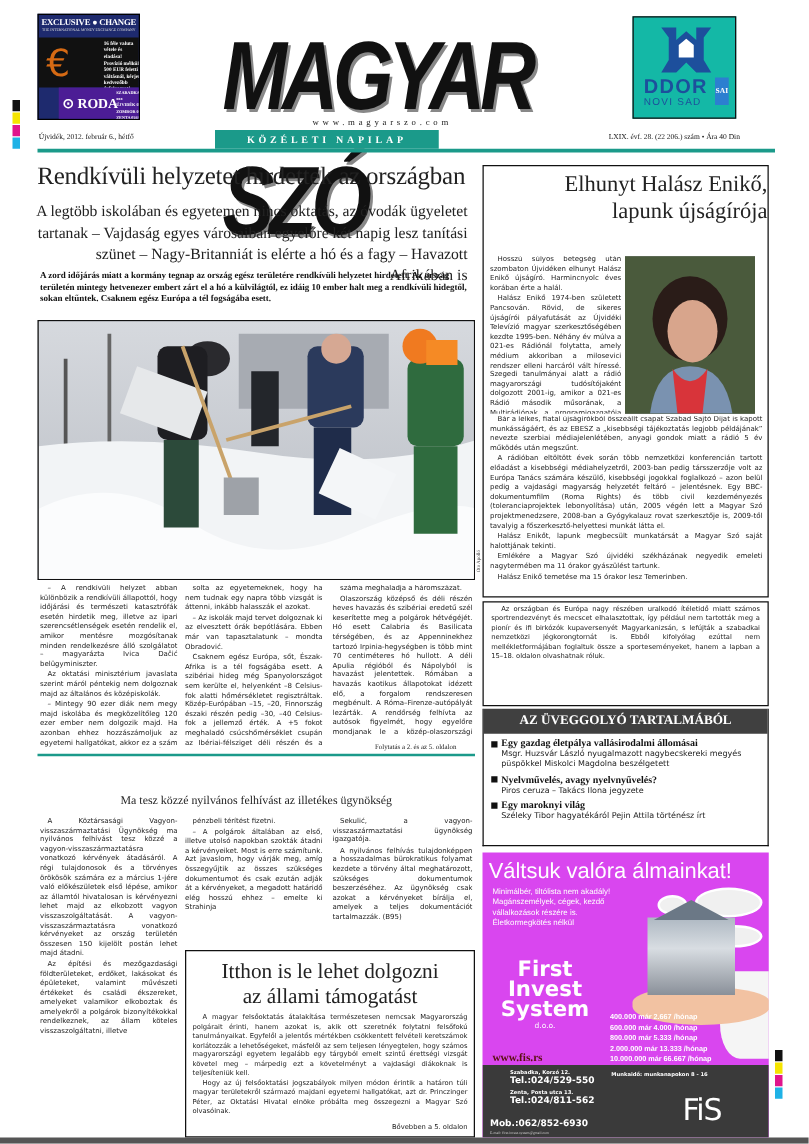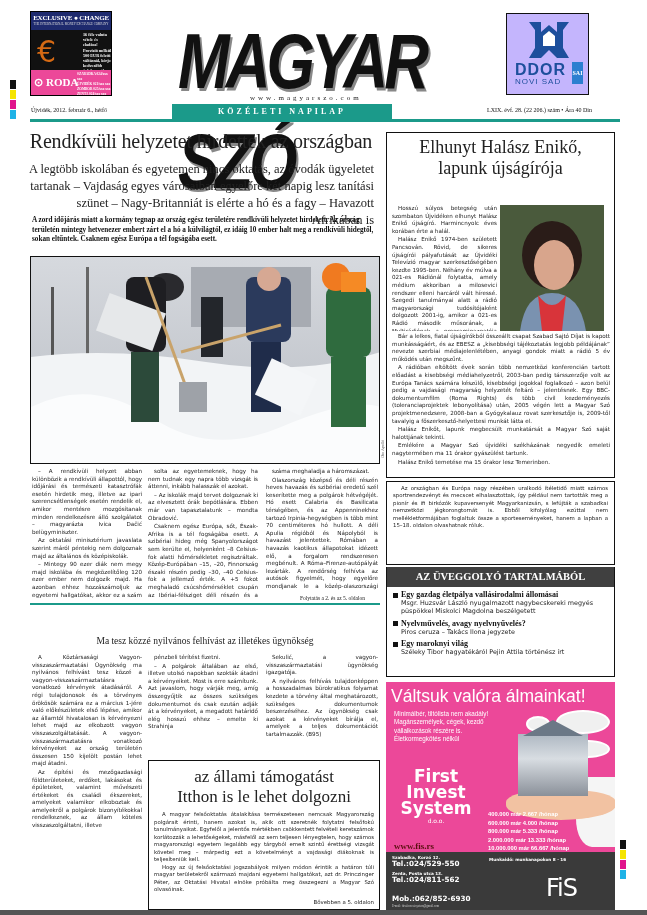--- a/index.html
+++ b/index.html
@@ -9,33 +9,33 @@
 .regmarks{position:absolute;left:10px;top:80px;width:6px}
 .regmarks div{width:6px;height:9px;margin-bottom:1px}
 .regmarks2{position:absolute;left:620px;top:840px;width:6px}
 .regmarks2 div{width:6px;height:9px;margin-bottom:1px}
 .ad-exchange{position:absolute;left:30px;top:11px;width:82px;height:85px;background:#1e2a6e;border:1px solid #000;overflow:hidden}
 .ad-exchange .top{color:#fff;font-size:7px;font-weight:bold;text-align:center;padding-top:2px;letter-spacing:-.2px}
 .ad-exchange .sub{color:#ddd;font-size:3px;text-align:center}
 .ad-exchange .mid{position:absolute;left:0;top:18px;width:82px;height:40px;background:#111}
 .ad-exchange .euro{position:absolute;left:6px;top:4px;font-size:30px;color:#d66a14;font-family:"DejaVu Sans",sans-serif}
 .ad-exchange .promo{position:absolute;left:52px;top:2px;width:30px;color:#fff;font-size:4.2px;line-height:5.2px;font-weight:bold}
-.ad-exchange .roda{position:absolute;left:0;top:58px;width:82px;height:27px;background:#ec4899}
+.ad-exchange .roda{position:absolute;left:16px;top:58px;width:82px;height:27px;background:#4c1d95}
 .ad-exchange .roda .name{position:absolute;left:3px;top:6px;color:#fff;font-weight:bold;font-size:11px}
 .ad-exchange .roda .tels{position:absolute;left:46px;top:2px;color:#fff;font-size:3.4px;line-height:5px;font-weight:bold}
 .masthead{position:absolute;left:178px;top:12px;width:300px;height:80px;font-family:"Liberation Sans",sans-serif;font-weight:bold;font-style:italic;font-size:62px;line-height:80px;letter-spacing:-4px;color:#111;transform:scaleY(1.25);transform-origin:top left;text-shadow:2px 2px 0 #888}
 .url{position:absolute;left:250px;top:94px;font-size:7px;letter-spacing:3px;color:#222}
-.ddor{position:absolute;left:506px;top:13px;width:83px;height:82px;border:1px solid #111;background:#c4b5fd}
+.ddor{position:absolute;left:506px;top:13px;width:83px;height:82px;border:1px solid #111;background:#14b8a6}
 .ddor .logo{position:absolute;left:20px;top:6px;width:44px;height:40px}
 .ddor .ddortxt{position:absolute;left:8px;top:47px;font-family:"Liberation Sans",sans-serif;font-weight:bold;color:#1d4f9c;font-size:16px;letter-spacing:1px}
 .ddor .novi{position:absolute;left:8px;top:63px;font-family:"Liberation Sans",sans-serif;font-weight:normal;color:#1d4f9c;font-size:8px;letter-spacing:1px}
 .ddor .sav{position:absolute;left:65px;top:48px;width:11px;height:22px;background:#2c7fd0;color:#fff;font-size:6px;font-weight:bold;text-align:center;line-height:22px}
 .dateline{position:absolute;left:31px;top:107px;font-size:6px;color:#111}
 .issue{position:absolute;left:487px;top:107px;font-size:6px;color:#111}
-.tagline{position:absolute;left:172px;top:104px;width:220px;height:15px;background:#1b9a8a;color:#fff;font-size:8px;letter-spacing:3px;text-align:center;line-height:15px;font-weight:bold}
+.tagline{position:absolute;left:172px;top:104px;width:179px;height:15px;background:#1b9a8a;color:#fff;font-size:8px;letter-spacing:3px;text-align:center;line-height:15px;font-weight:bold}
 .rule-teal{position:absolute;left:30px;top:119px;width:590px;height:3px;background:#1b9a8a}
 .main-head{position:absolute;left:22px;top:130px;width:358px;text-align:center;font-size:20px;color:#222;letter-spacing:-.2px}
 .main-deck{position:absolute;left:28px;top:161px;width:346px;text-align:right;font-size:12.5px;line-height:17px;color:#222}
 .main-lede{position:absolute;left:32px;top:216px;width:346px;font-size:7.2px;line-height:9.5px;font-weight:bold;color:#111}
 .photo{position:absolute;left:30px;top:256px;width:350px;height:208px;border:1px solid #111;overflow:hidden;background:#c9cdd3}
 .photo-credit{position:absolute;left:380px;top:440px;font-size:4px;color:#444;writing-mode:vertical-rl;transform:rotate(180deg)}
 .col{position:absolute;font-size:5.6px;line-height:7.6px;color:#222;text-align:justify;font-family:"DejaVu Sans",sans-serif;overflow:hidden}
 .col p{text-indent:6px;margin-bottom:1px}
 .cont{position:absolute;left:300px;top:595px;font-size:5.5px;color:#222}
 .rule-teal2{position:absolute;left:30px;top:603px;width:350px;height:2px;background:#1b9a8a}
@@ -44,46 +44,46 @@
 .issn{position:absolute;left:28px;top:848px;width:120px;height:62px;text-align:center}
 .issn .label{font-size:7px;color:#333}
 .barcode{margin:2px auto 0;width:100px;height:38px;background:repeating-linear-gradient(90deg,#111 0 1px,#fff 1px 2px,#111 2px 4px,#fff 4px 5px,#111 5px 6px,#fff 6px 8px)}
 .issn .digits{font-size:7px;letter-spacing:1px;color:#333}
 .box-itthon{position:absolute;left:148px;top:760px;width:232px;height:150px;border:1.5px solid #111;background:#fff}
 .box-itthon .h{text-align:center;font-size:17px;line-height:20px;margin-top:6px;color:#222}
 .box-itthon .b{padding:4px 5px 0;font-size:5.4px;line-height:7.5px;text-align:justify;font-family:"DejaVu Sans",sans-serif;color:#222}
 .box-itthon .b p{text-indent:8px}
 .box-itthon .cont2{position:absolute;right:5px;bottom:4px;font-size:5.4px;color:#222;font-family:"DejaVu Sans",sans-serif}
 .box-obit{position:absolute;left:386px;top:132px;width:229px;height:346px;border:1.5px solid #111}
-.box-obit .h{text-align:center;font-size:18px;line-height:21px;margin-top:4px;color:#222}
+.box-obit .h{text-align:right;font-size:18px;line-height:21px;margin-top:4px;color:#222}
 .obit-photo{position:absolute;left:113px;top:72px;width:104px;height:126px;overflow:hidden;background:#3c4a36}
 .box-sport{position:absolute;left:386px;top:481px;width:229px;height:84px;border:1.5px solid #111}
 .box-sport .h{text-align:center;font-size:15px;margin-top:4px;color:#222}
 .box-sport .b{padding:3px 6px 0;font-size:5.4px;line-height:7.4px;text-align:justify;font-family:"DejaVu Sans",sans-serif;color:#222}
 .box-sport .b p{text-indent:8px}
 .box-uveg{position:absolute;left:386px;top:567px;width:229px;height:110px;border:1.5px solid #111;border-top:none}
 .uveg-bar{width:100%;height:20px;background:#404040;color:#fff;font-weight:bold;text-align:center;font-size:10.5px;line-height:20px}
 .uveg-item{padding:3px 6px 0}
 .uveg-item .t{font-size:8px;font-weight:bold;color:#111}
 .uveg-item .t .sq{display:inline-block;width:5px;height:5px;background:#111;margin-right:3px;vertical-align:middle}
 .uveg-item .d{font-size:6.4px;line-height:8.4px;color:#222;padding-left:8px;font-family:"DejaVu Sans",sans-serif}
-.ad-fis{position:absolute;left:386px;top:682px;width:229px;height:228px;background:#ec4899;overflow:hidden}
+.ad-fis{position:absolute;left:386px;top:682px;width:229px;height:228px;background:#d946ef;overflow:hidden}
 .ad-fis .title{position:absolute;left:5px;top:4px;color:#fff;font-family:"Liberation Sans",sans-serif;font-size:17.5px}
 .ad-fis .copy{position:absolute;left:8px;top:28px;width:120px;color:#fff;font-family:"Liberation Sans",sans-serif;font-size:6.3px;line-height:8.4px}
 .ad-fis .brand{position:absolute;left:10px;top:86px;width:80px;color:#fff;font-family:"DejaVu Sans",sans-serif;font-weight:bold;font-size:17px;line-height:16px;text-align:center}
 .ad-fis .brand .doo{font-size:6px;font-weight:normal;line-height:9px}
 .ad-fis .web{position:absolute;left:8px;top:159px;color:#5a1010;font-size:9px;font-weight:bold}
 .ad-fis .rates{position:absolute;left:102px;top:128px;color:#fff;font-family:"Liberation Sans",sans-serif;font-size:5.8px;line-height:8.5px;font-weight:bold}
 .ad-fis .house{position:absolute;left:132px;top:52px;width:70px;height:62px;background:linear-gradient(180deg,#aeb8c2,#d8dde2 40%,#8a9099)}
 .ad-fis .house:before{content:"";position:absolute;left:5px;top:-14px;border-left:30px solid transparent;border-right:30px solid transparent;border-bottom:16px solid #6b7886}
 .ad-fis .hand{position:absolute;left:120px;top:108px;width:110px;height:30px;background:#f2c2a2;border-radius:40% 40% 50% 50%}
 .ad-fis .sleeve{position:absolute;left:190px;top:95px;width:40px;height:70px;background:#f5f5f5;border-radius:30% 0 0 40%}
 .ad-fis .oval{position:absolute;background:#f0f0f0;border:2px solid #fff;border-radius:50%}
 .ad-fis .footer{position:absolute;left:0;top:170px;width:229px;height:58px;background:#3a3a3a}
-.ad-fis .footer .addr{position:absolute;left:6px;top:3px;color:#fff;font-family:"DejaVu Sans",sans-serif;font-size:4.2px;line-height:5px;font-weight:bold}
+.ad-fis .footer .addr{position:absolute;left:22px;top:3px;color:#fff;font-family:"DejaVu Sans",sans-serif;font-size:4.2px;line-height:5px;font-weight:bold}
 .ad-fis .footer .tel{font-size:7.2px;line-height:8px}
 .ad-fis .footer .hours{position:absolute;left:103px;top:5px;color:#fff;font-family:"DejaVu Sans",sans-serif;font-size:4.2px;font-weight:bold}
 .ad-fis .footer .mob{position:absolute;left:6px;top:42px;color:#fff;font-family:"DejaVu Sans",sans-serif;font-size:7.2px;font-weight:bold}
 .ad-fis .footer .email{position:absolute;left:6px;top:52px;color:#ccc;font-size:3px}
 .ad-fis .footer .logo{position:absolute;left:160px;top:22px;color:#fff;font-family:"DejaVu Sans",sans-serif;font-weight:normal;font-size:24px;letter-spacing:-1px}
 .divider-bottom{position:absolute;left:0;top:910px;width:647px;height:5px;background:#555}
 </style>
 </head>
 <body>
 
@@ -203,22 +203,22 @@
     <p>– A polgárok általában az első, illetve utolsó napokban szokták átadni a kérvényeiket. Most is erre számítunk. Azt javaslom, hogy várják meg, amíg összegyűjtik az összes szükséges dokumentumot és csak ezután adják át a kérvényeket, a megadott határidő elég hosszú ehhez – emelte ki Strahinja</p>
   </div>
   <div class="col" style="left:266px;top:654px;width:112px;height:104px">
     <p>Sekulić, a vagyon-visszaszármaztatási ügynökség igazgatója.</p>
     <p>A nyilvános felhívás tulajdonképpen a hosszadalmas bürokratikus folyamat kezdete a törvény által meghatározott, szükséges dokumentumok beszerzéséhez. Az ügynökség csak azokat a kérvényeket bírálja el, amelyek a teljes dokumentációt tartalmazzák. (B95)</p>
   </div>
 
 
   <div class="box-itthon">
     <div class="h">
+      <div>Itthon is le lehet dolgozni</div>
       <div>az állami támogatást</div>
-      <div>Itthon is le lehet dolgozni</div>
     </div>
     <div class="b">
       <p>A magyar felsőoktatás átalakítása természetesen nemcsak Magyarország polgárait érinti, hanem azokat is, akik ott szeretnék folytatni felsőfokú tanulmányaikat. Egyfelől a jelentős mértékben csökkentett felvételi keretszámok korlátozzák a lehetőségeket, másfelől az sem teljesen lényegtelen, hogy számos magyarországi egyetem legalább egy tárgyból emelt szintű érettségi vizsgát követel meg – márpedig ezt a követelményt a vajdasági diákoknak is teljesíteniük kell.</p>
       <p>Hogy az új felsőoktatási jogszabályok milyen módon érintik a határon túli magyar területekről származó majdani egyetemi hallgatókat, azt dr. Princzinger Péter, az Oktatási Hivatal elnöke próbálta meg összegezni a Magyar Szó olvasóinak.</p>
     </div>
     <div class="cont2">Bővebben a 5. oldalon</div>
   </div>
 
   <div class="box-obit">
     <div class="h">

